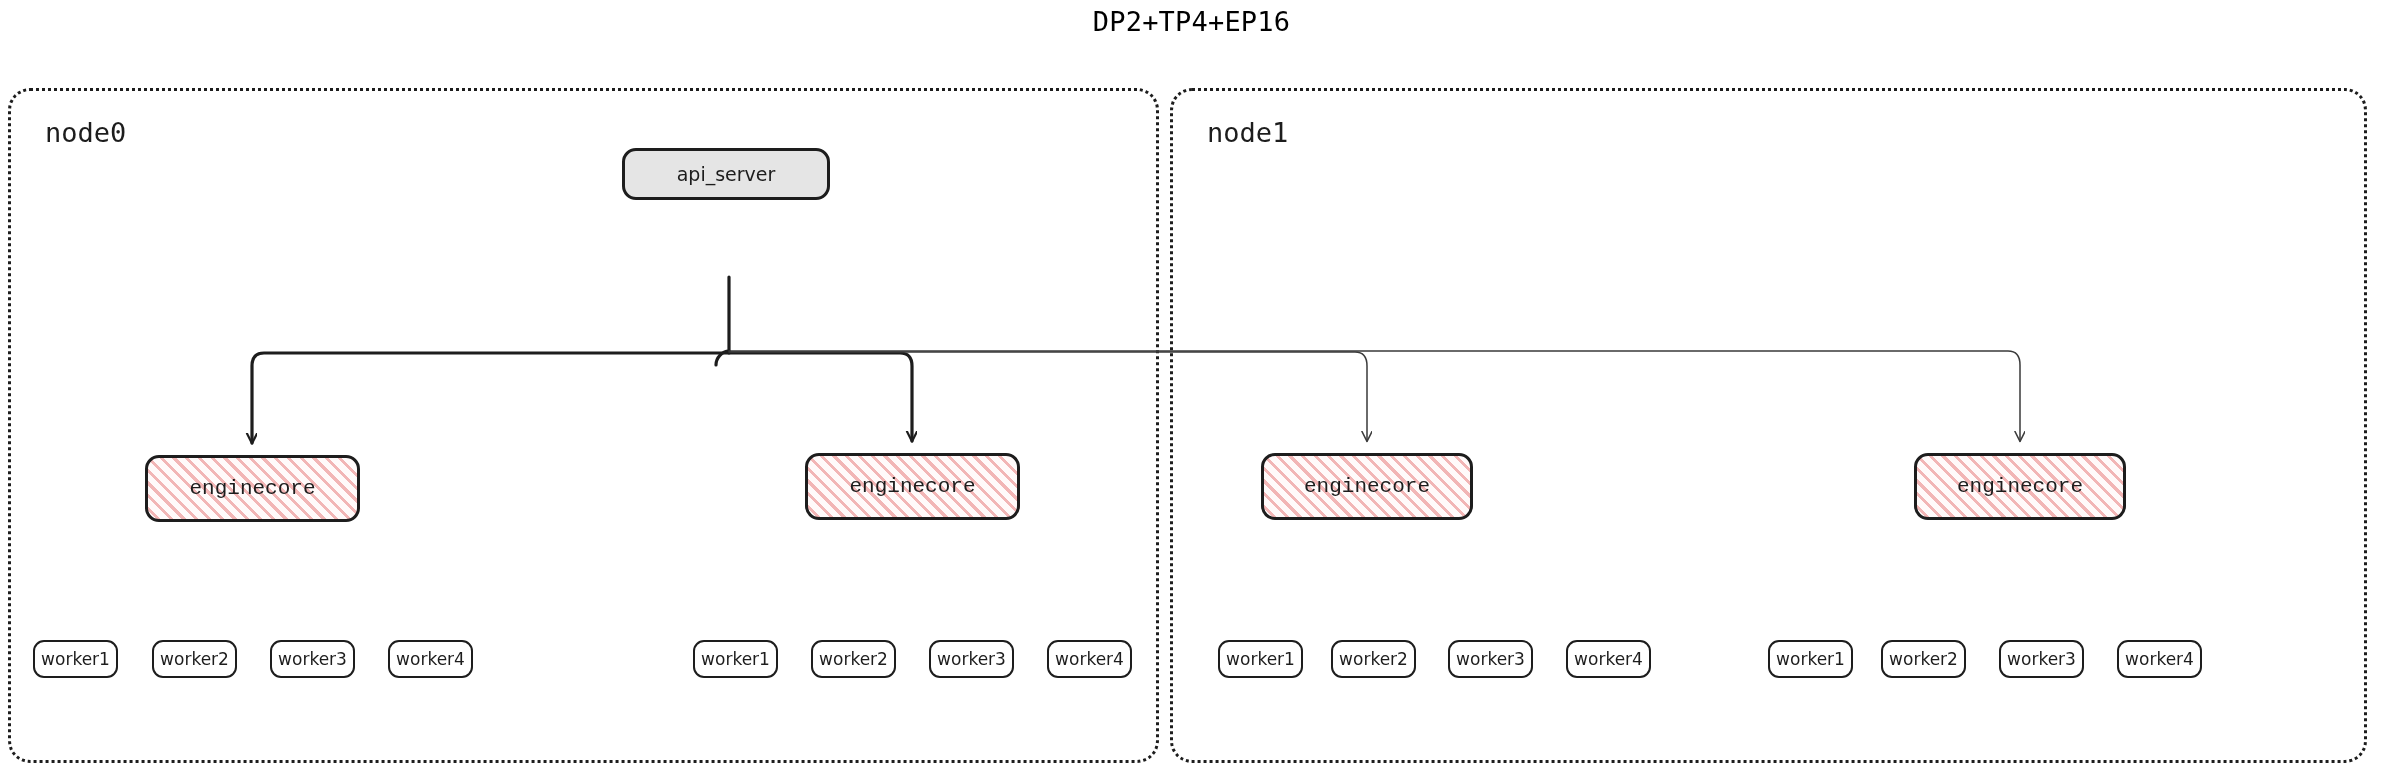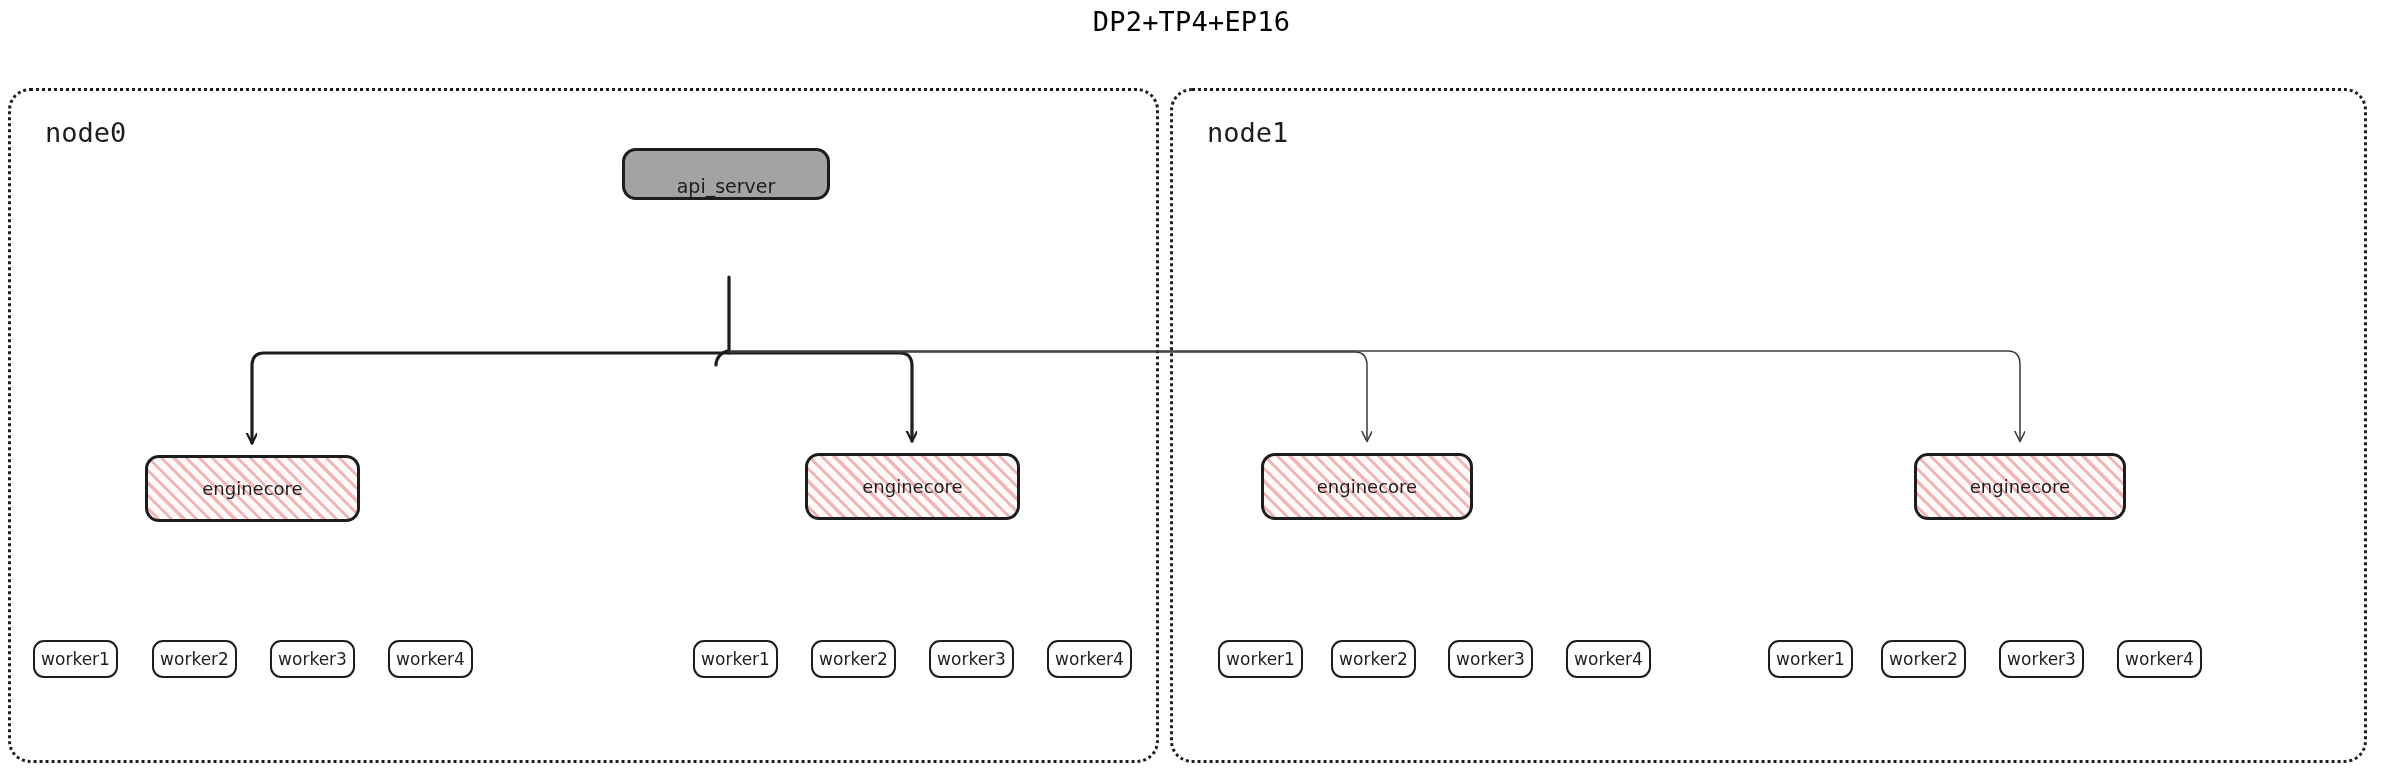--- a/index.html
+++ b/index.html
@@ -58,49 +58,49 @@
     display: flex;
     align-items: center;
     justify-content: center;
     color: #1d1d1d;
     white-space: nowrap;
     overflow: hidden;
   }
 
   .box-api {
     border-radius: 14px;
-    background: #a3a3a3;
+    background: #e5e5e5;
     font-size: 19px;
-    align-items: flex-end;
   }
 
   .box-async {
     border-radius: 14px;
     font-size: 19px;
     background-color: #ffffff;
     background-image: repeating-linear-gradient(
       45deg,
       rgba(255,255,255,0) 0px,
       rgba(255,255,255,0) 5px,
       #8ed49a 5px,
       #8ed49a 8px
     );
   }
 
   .box-engine {
     border-radius: 14px;
-    font-size: 18px;
+    font-size: 21px;
     background-color: #fffafa;
     background-image: repeating-linear-gradient(
       45deg,
       rgba(255,255,255,0) 0px,
       rgba(255,255,255,0) 6px,
       #f2b6b6 6px,
       #f2b6b6 9px
     );
+    font-family: Liberation Mono, monospace;
   }
   .box-engine .lbl {
     background: transparent;
     padding: 0 2px;
   }
 
   .box-worker {
     border-radius: 11px;
     background: #ffffff;
     font-size: 17px;

